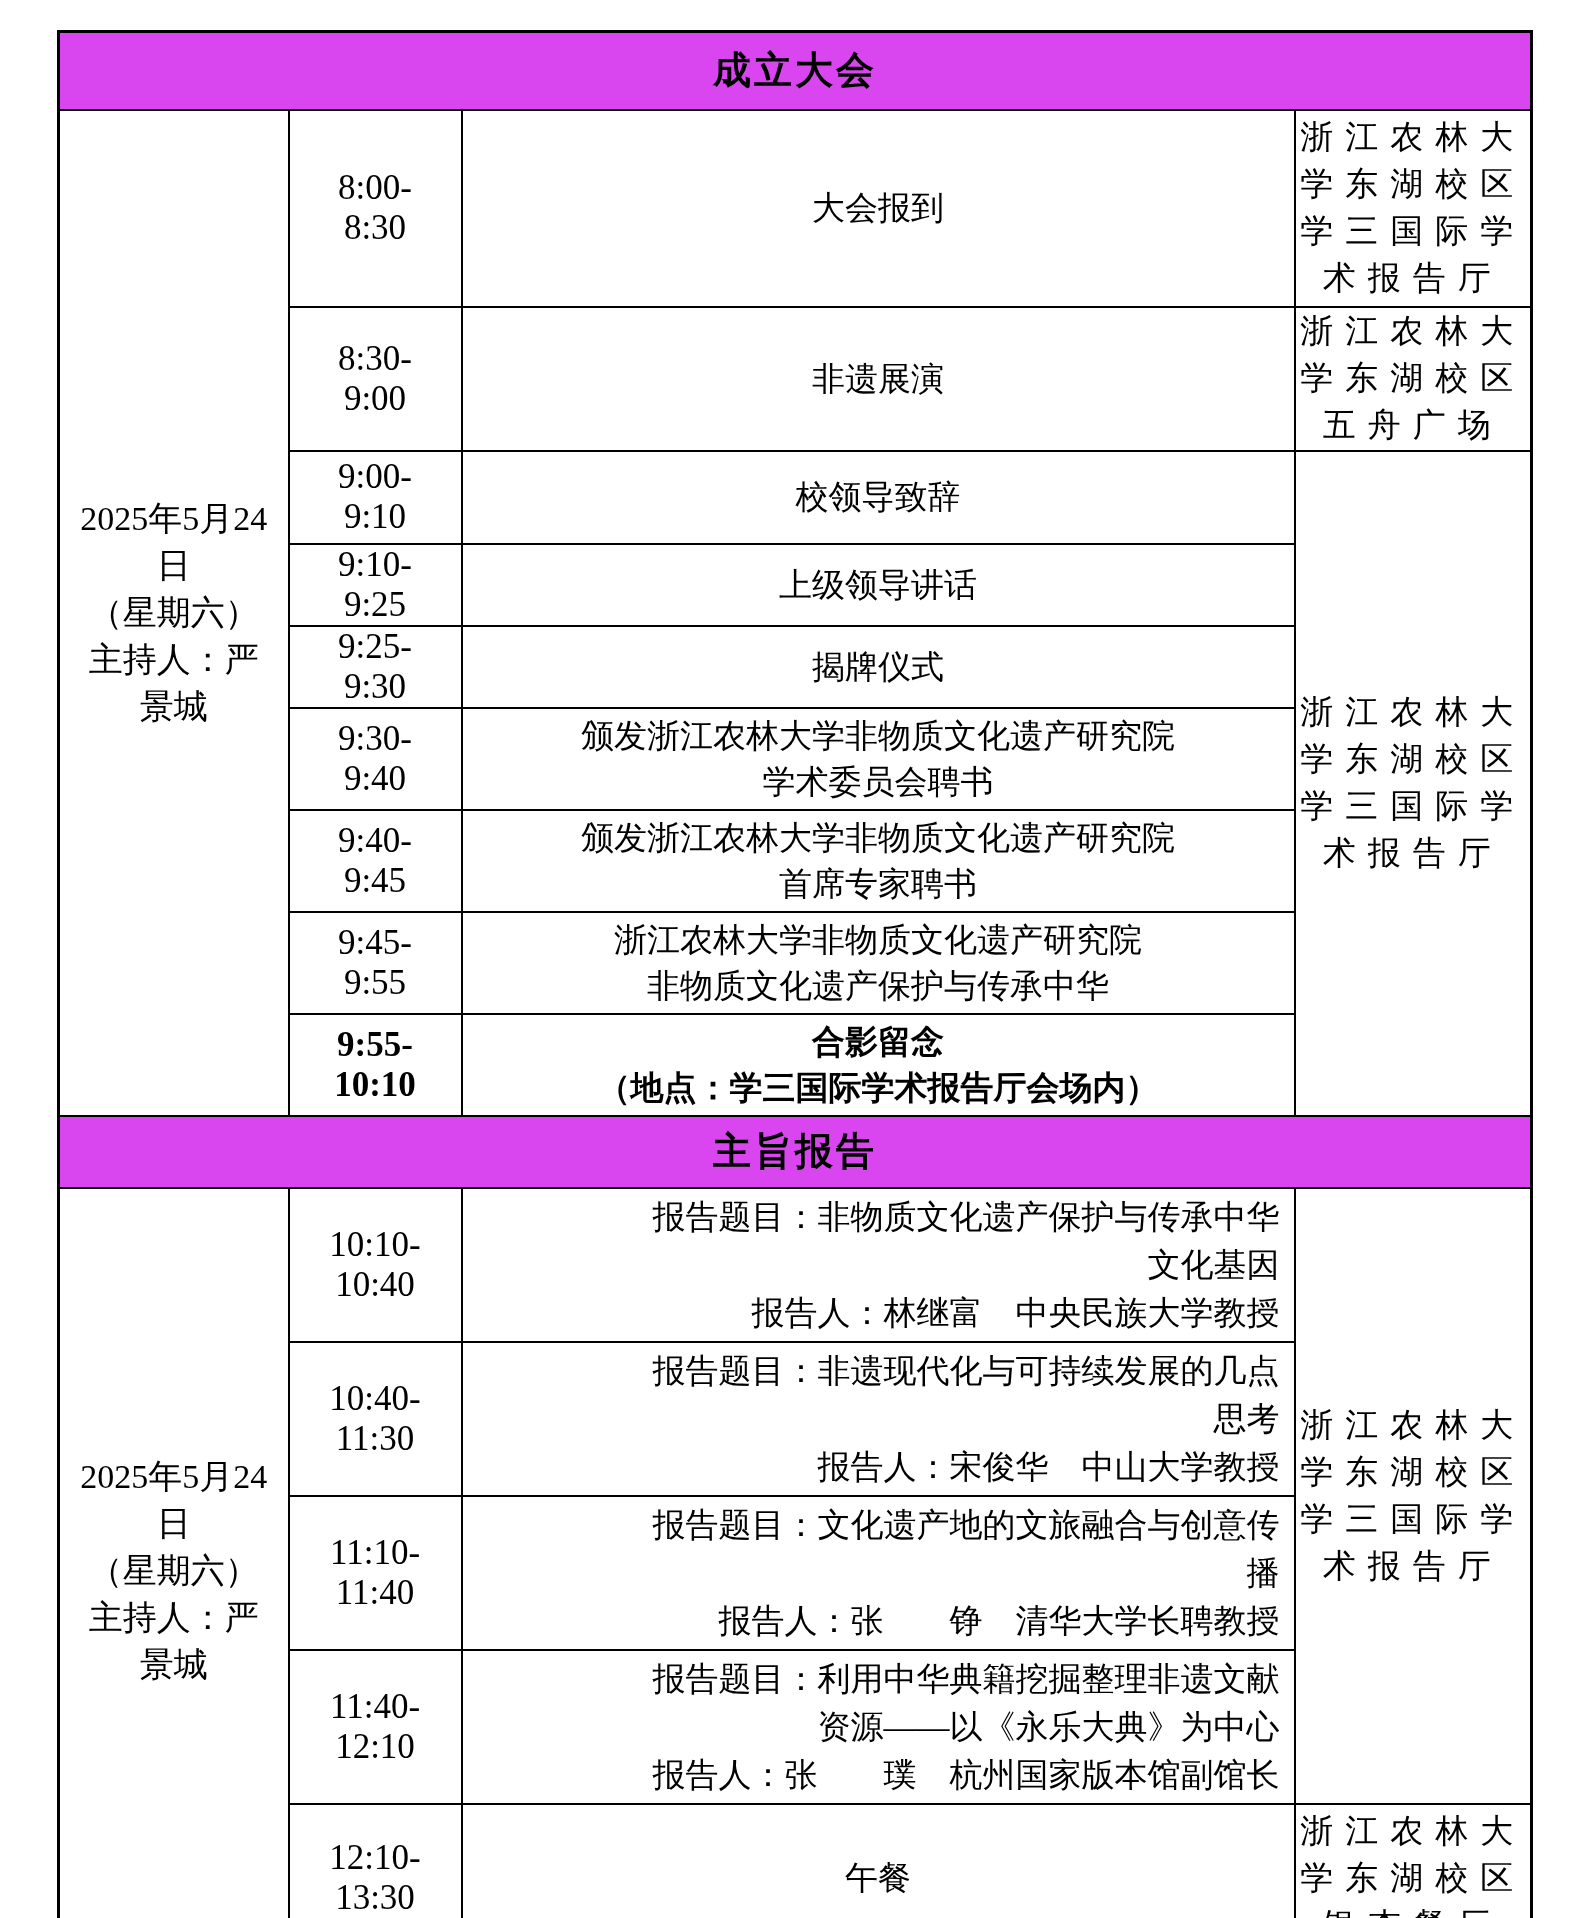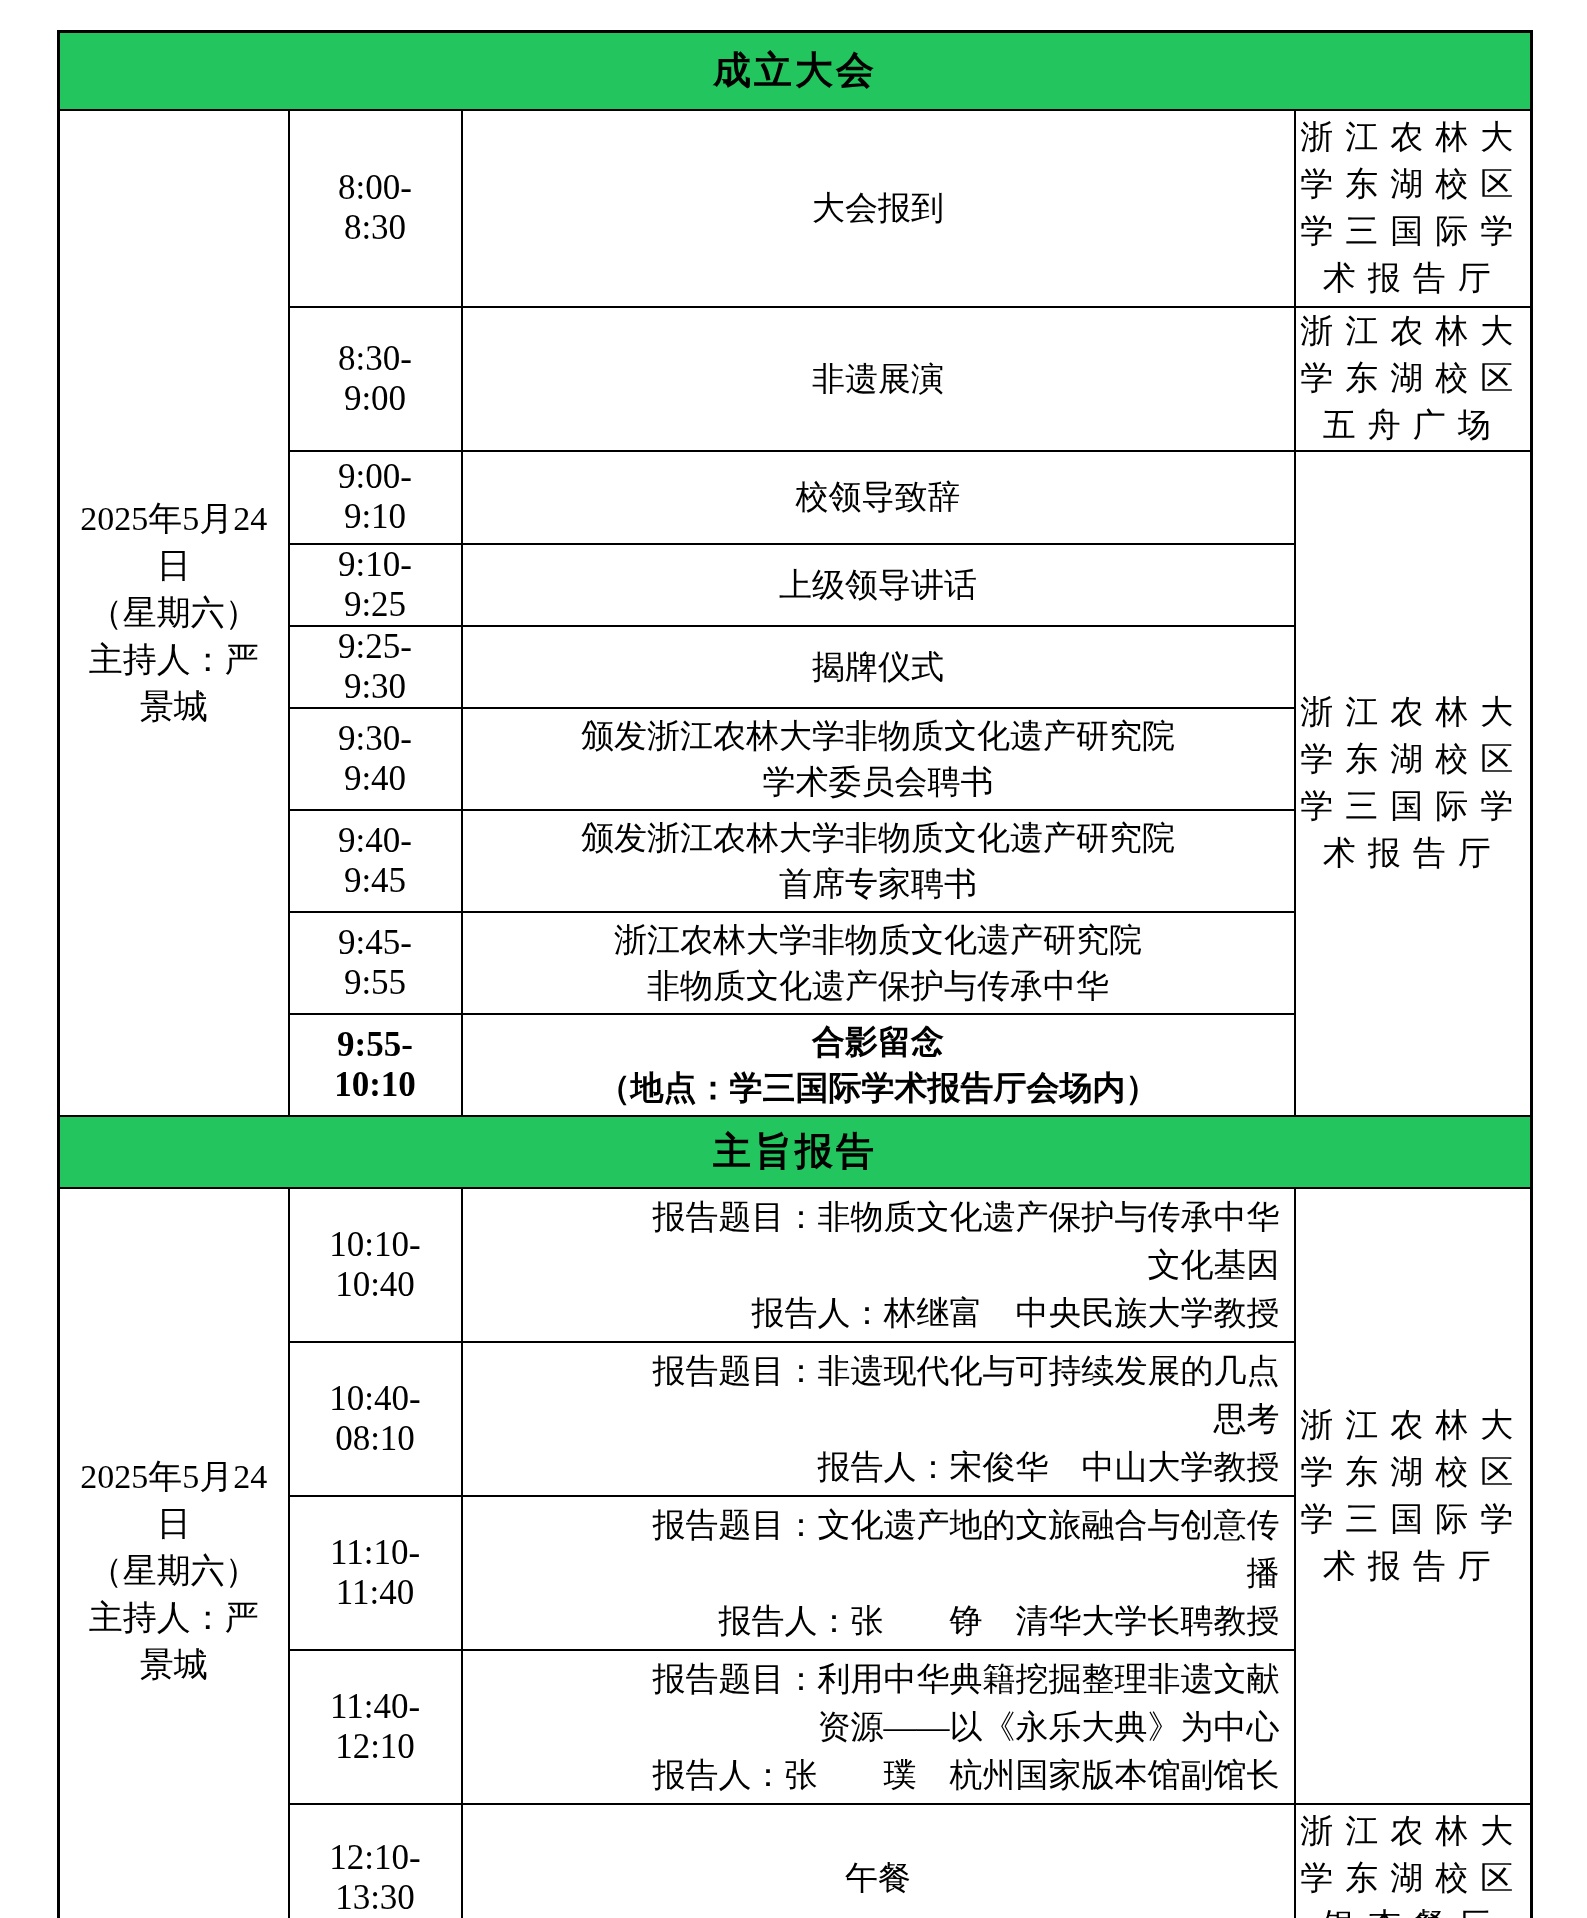--- a/index.html
+++ b/index.html
@@ -11,21 +11,21 @@
     position:absolute;top:30px;left:57px;width:1473px;
     border-collapse:collapse;table-layout:fixed;
     border:3px solid #000;
   }
   col.c-date{width:230px;}
   col.c-time{width:173px;}
   col.c-event{width:833px;}
   col.c-loc{width:237px;}
   td{border:2px solid #000;vertical-align:middle;white-space:pre-line;overflow:hidden;}
   td.sec-header{
-    background:#22c55e;text-align:center;font-family:"Liberation Sans","DejaVu Sans",sans-serif;
+    background:#d946ef;text-align:center;font-family:"Liberation Sans","DejaVu Sans",sans-serif;
     font-weight:bold;font-size:38px;letter-spacing:3px;color:#000;white-space:normal;
   }
   td.date{
     text-align:center;font-size:34px;line-height:47px;padding:0 20px;
   }
   td.time{
     text-align:center;font-size:35px;padding:0 21px;
   }
   td.event{
     text-align:center;font-size:33px;line-height:46px;padding:4px 10px;
@@ -123,21 +123,21 @@
       <td class="date" rowspan="5">2025年5月24日
 （星期六）
 主持人：严景城</td>
       <td class="time">10:10-10:40</td>
       <td class="keynote">报告题目：非物质文化遗产保护与传承中华
 文化基因
 报告人：林继富　中央民族大学教授</td>
       <td class="loc" rowspan="4">浙江农林大学东湖校区学三国际学术报告厅</td>
     </tr>
     <tr class="h-k2">
-      <td class="time">10:40-08:10</td>
+      <td class="time">10:40-11:30</td>
       <td class="keynote">报告题目：非遗现代化与可持续发展的几点
 思考
 报告人：宋俊华　中山大学教授</td>
     </tr>
     <tr class="h-k3">
       <td class="time">11:10-11:40</td>
       <td class="keynote">报告题目：文化遗产地的文旅融合与创意传
 播
 报告人：张　　铮　清华大学长聘教授</td>
     </tr>

